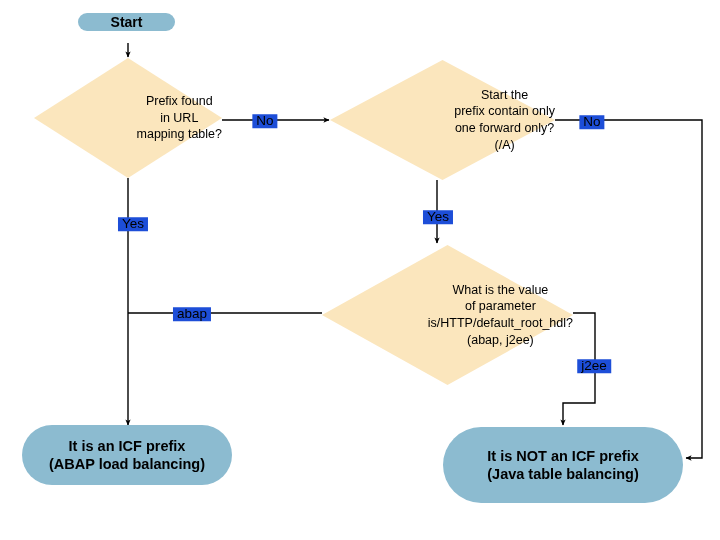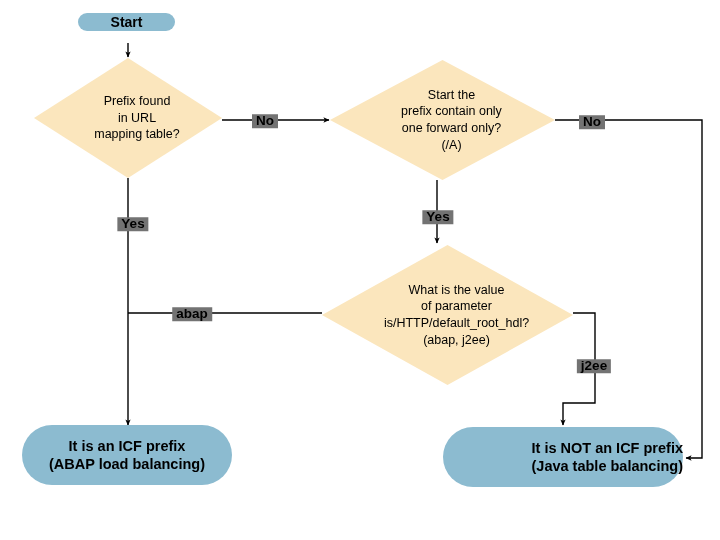--- a/index.html
+++ b/index.html
@@ -52,39 +52,39 @@
   }
   .decision-shape {
     position: absolute;
     left: 0;
     top: 0;
     width: 100%;
     height: 100%;
   }
   .decision-text {
     position: absolute;
-    left: 9px;
+    left: 0;
     top: 0;
     width: 100%;
     height: 100%;
     display: flex;
     align-items: center;
-    justify-content: center;
+    justify-content: flex-end;
     text-align: center;
     font-size: 12.5px;
     line-height: 1.33;
     color: #000000;
     pointer-events: none;
   }
   .edge-label {
     position: absolute;
     font-size: 13.5px;
-    font-weight: bold;
+    font-weight: normal;
     color: #000000;
-    background: #737373;
+    background: #1d4ed8;
     padding: 0 4px;
     white-space: nowrap;
     transform: translate(-50%, -50%);
     line-height: 1;
   }
 </style>
 </head>
 <body>
 
 <div id="canvas">
@@ -163,21 +163,21 @@
     </div>
   </div>
 
   <div class="node terminator big" style="left:22px; top:425px; width:210px; height:60px;">
     <div>
       <div>It is an ICF prefix</div>
       <div>(ABAP load balancing)</div>
     </div>
   </div>
 
-  <div class="node terminator big" style="left:443px; top:427px; width:240px; height:60px;justify-content:flex-end;">
+  <div class="node terminator big" style="left:443px; top:427px; width:240px; height:76px;">
     <div>
       <div>It is NOT an ICF prefix</div>
       <div>(Java table balancing)</div>
     </div>
   </div>
 
   <div class="edge-label" style="left:265px; top:121px;">No</div>
 
   <div class="edge-label" style="left:133px; top:224px;">Yes</div>
 

